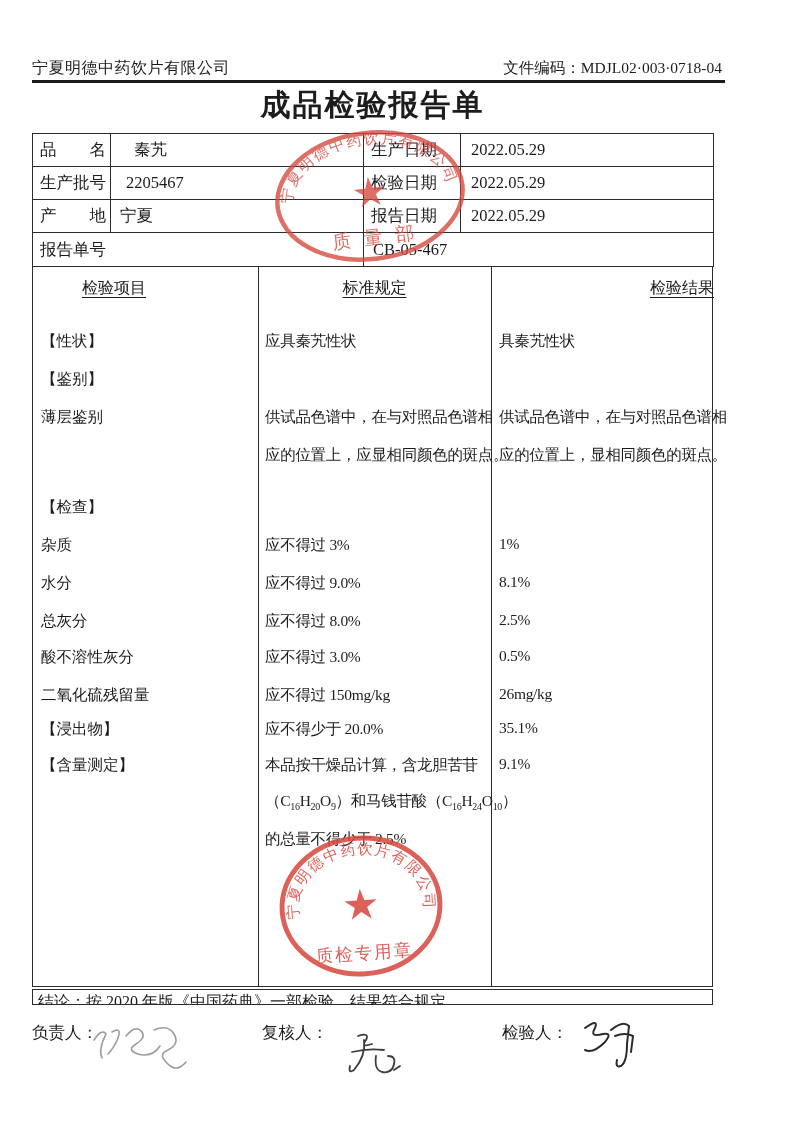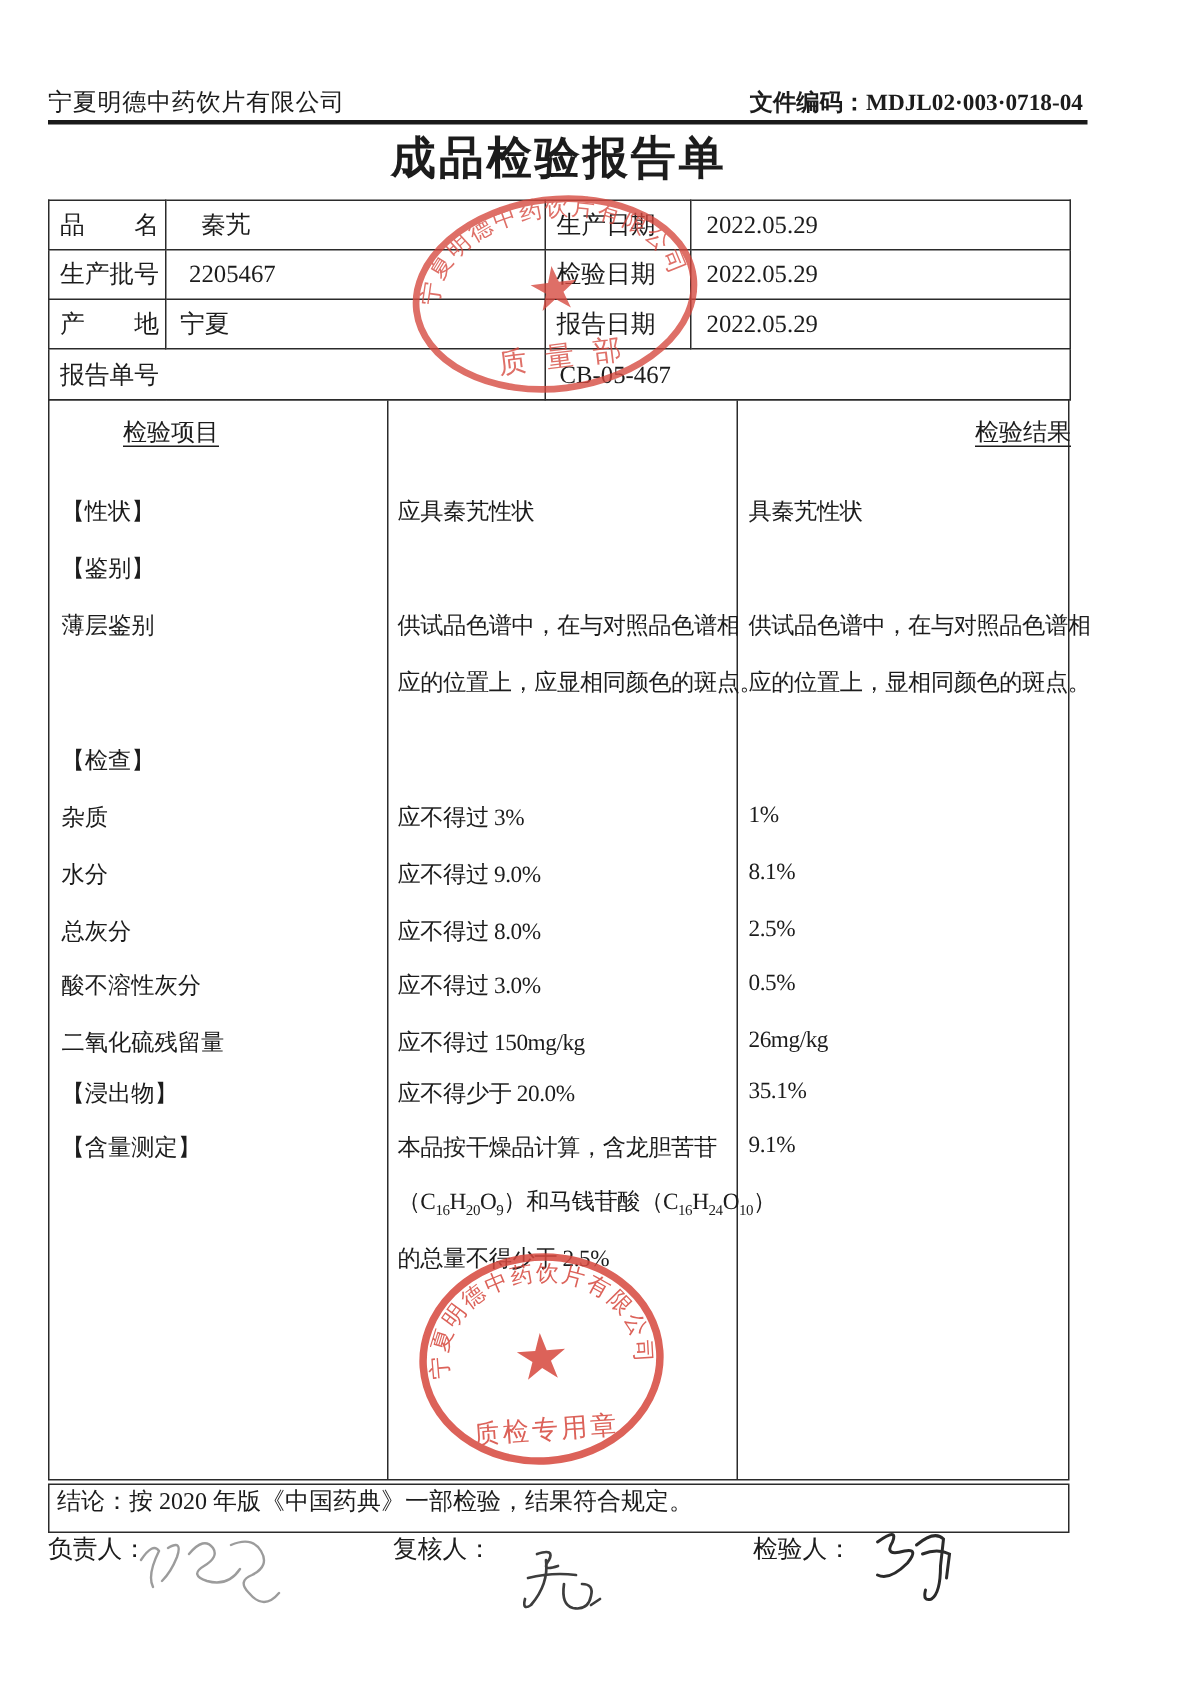--- a/index.html
+++ b/index.html
@@ -4,41 +4,41 @@
 <style>
   html,body{margin:0;padding:0;background:#ffffff;}
   body{
     width:800px;height:1131px;position:relative;
     font-family:"Liberation Serif","DejaVu Serif",serif;
     color:#1c1c1c;
   }
   .abs{position:absolute;}
   
   .hdr-company{left:32px;top:58px;font-size:16px;letter-spacing:.5px;}
-  .hdr-code{left:0;top:58px;width:722px;text-align:right;font-size:15.5px;font-weight:bold;}
+  .hdr-code{left:0;top:58px;width:722px;text-align:right;font-size:15.5px;}
   .hdr-rule{left:32px;top:80px;width:693px;height:3px;background:#1a1a1a;}
   .doc-title{left:32px;top:85px;width:681px;text-align:center;font-size:30px;font-weight:bold;letter-spacing:2px;}
   
   table.info{position:absolute;left:32px;top:133px;width:681px;border-collapse:collapse;table-layout:fixed;}
   table.info td{border:1px solid #2b2b2b;font-size:16.5px;padding:0 0 0 7px;white-space:nowrap;overflow:hidden;font-family:Liberation Serif, serif;}
   table.info tr{height:33px;}
   table.info tr.last{height:34px;}
   
   .main-tbl{left:32px;top:266px;width:681px;height:721px;border:1px solid #2b2b2b;box-sizing:border-box;}
   .vline{position:absolute;top:0;bottom:0;width:1px;background:#2b2b2b;}
   .v1{left:225px;} .v2{left:458px;}
   .mhead{position:absolute;top:11px;font-size:16px;text-decoration:underline;text-underline-offset:4px;white-space:nowrap;}
   .mh1{left:8px;margin-left:41px;} .mh2{left:225px;width:233px;text-align:center;} .mh3{left:458px;width:223px;text-align:right;}
   .mrow{position:absolute;left:0;width:681px;height:24px;display:flex;font-size:15.5px;white-space:nowrap;}
   .mrow .c1{width:225px;box-sizing:border-box;padding-left:8px;}
   .mrow .c2{width:233px;box-sizing:border-box;padding-left:7px;letter-spacing:-.3px;}
   .mrow .c3{width:223px;box-sizing:border-box;padding-left:8px;letter-spacing:-.3px;}
   sub{font-size:10px;}
   
-  .conclusion{left:32px;top:989px;width:681px;height:33px;border:1px solid #2b2b2b;box-sizing:border-box;
+  .conclusion{left:32px;top:989px;width:681px;height:16px;border:1px solid #2b2b2b;box-sizing:border-box;
               font-size:16px;line-height:24px;padding-left:5px;white-space:nowrap;overflow:hidden;}
   .sig-label{top:1022px;font-size:16.5px;}
   .sl1{left:32px;} .sl2{left:262px;} .sl3{left:470px;margin-left:32px;}
   
   .stamp{pointer-events:none;}
   .stamp-top{left:270px;top:126px;width:200px;height:140px;transform:rotate(-7deg);opacity:.78;}
   .stamp-bottom{left:276px;top:831px;width:170px;height:150px;transform:rotate(-4deg);opacity:.85;}
 </style>
 </head>
 <body>
@@ -78,20 +78,21 @@
     <td colspan="2">报告单号</td>
     <td colspan="2" style="padding-left:9px">CB-05-467</td>
   </tr>
 </tbody>
   </table>
 
 <div class="abs main-tbl">
   <div class="vline v1"></div>
   <div class="vline v2"></div>
   <div class="mhead mh1">检验项目</div>
+  <div class="mhead mh2">标准规定</div>
   <div class="mhead mh3">检验结果</div>
 
   <div class="mrow" style="top:102px">
       <div class="c1">【鉴别】</div>
       <div class="c2"></div>
       <div class="c3"></div>
     </div>
   <div class="mrow" style="top:64px">
       <div class="c1">【性状】</div>
       <div class="c2">应具秦艽性状</div>

